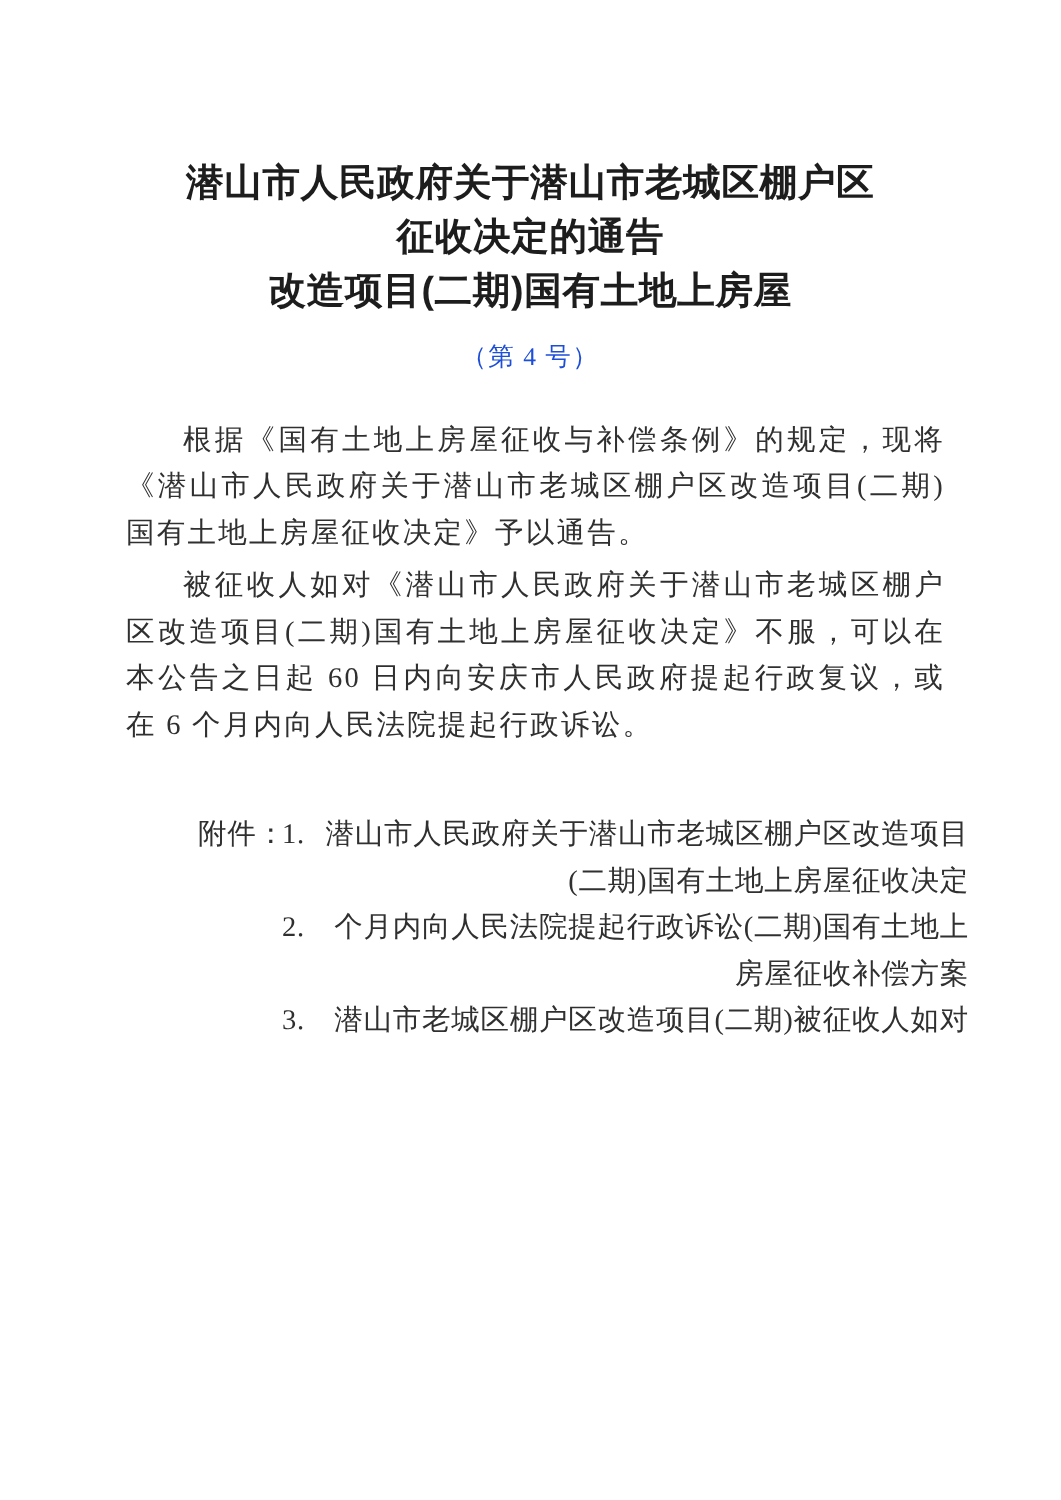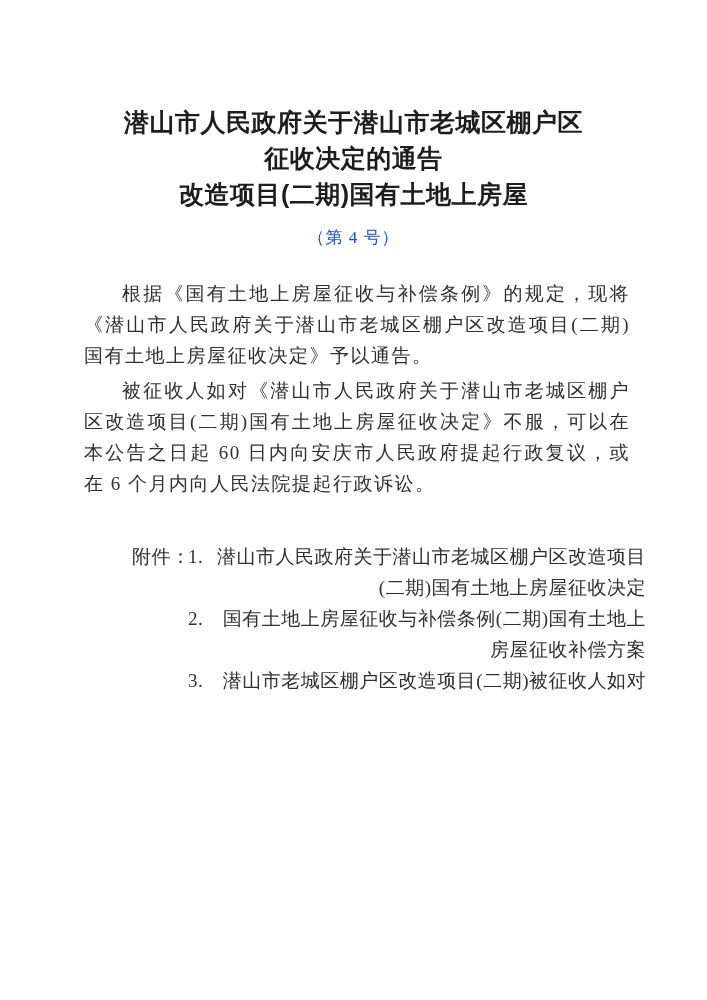--- a/index.html
+++ b/index.html
@@ -122,21 +122,21 @@
     <p>根据《国有土地上房屋征收与补偿条例》的规定，现将《潜山市人民政府关于潜山市老城区棚户区改造项目(二期)国有土地上房屋征收决定》予以通告。</p>
     <p>被征收人如对《潜山市人民政府关于潜山市老城区棚户区改造项目(二期)国有土地上房屋征收决定》不服，可以在本公告之日起 60 日内向安庆市人民政府提起行政复议，或在 6 个月内向人民法院提起行政诉讼。</p>
 
     <div class="attachments">
       <div class="att-label">附件：</div>
 
       <div class="att-num">1.</div>
       <div class="att-text">潜山市人民政府关于潜山市老城区棚户区改造项目(二期)国有土地上房屋征收决定</div>
 
       <div class="att-num">2.</div>
-      <div class="att-text">国有土地上房屋征收与补偿条例(二期)国有土地上房屋征收补偿方案</div>
+      <div class="att-text">个月内向人民法院提起行政诉讼(二期)国有土地上房屋征收补偿方案</div>
 
       <div class="att-num">3.</div>
       <div class="att-text">潜山市老城区棚户区改造项目(二期)被征收人如对</div>
     </div>
   </div>
 
   <div class="date-line">2021 年 4 月 23 日</div>
 
   <div class="seal">
     <svg viewBox="0 0 188 188" xmlns="http://www.w3.org/2000/svg">

